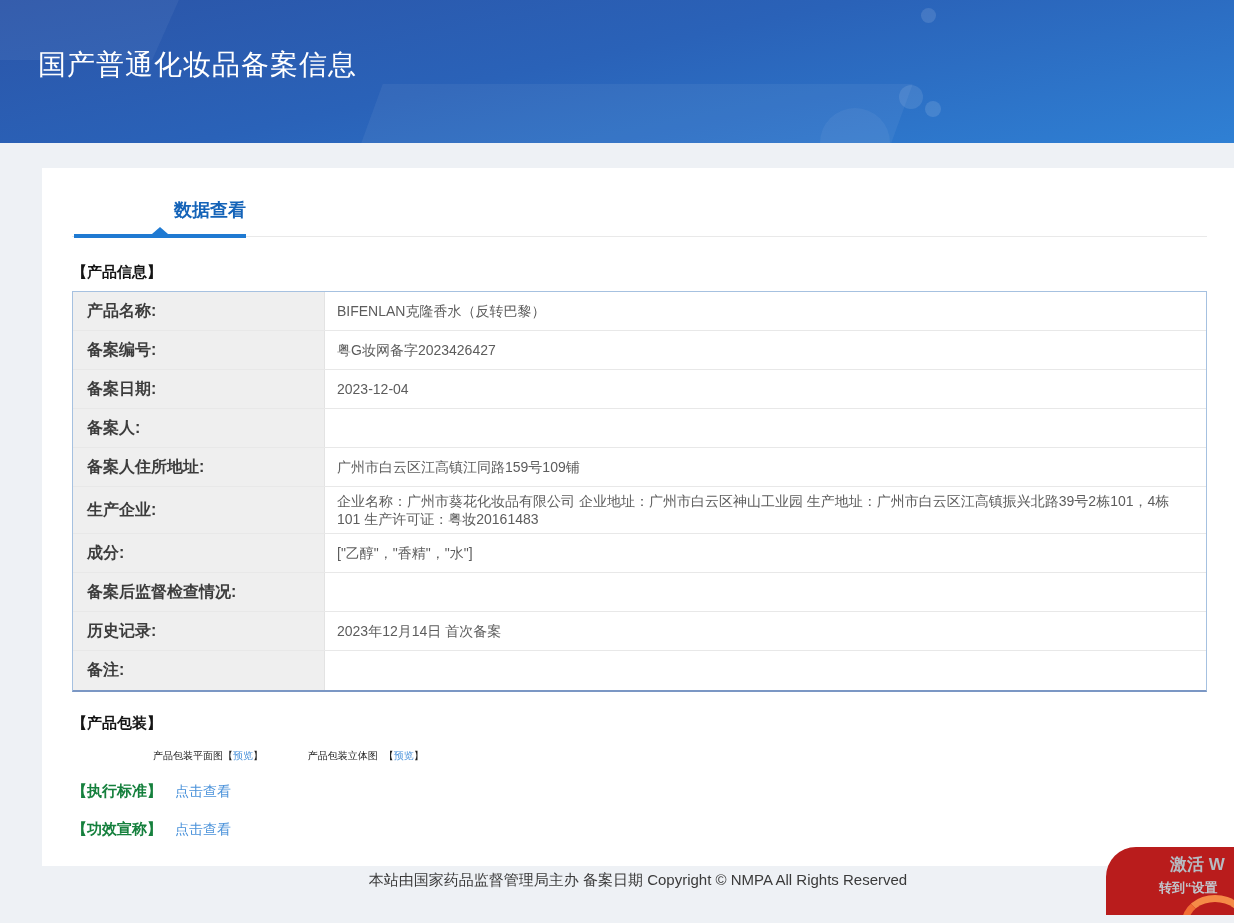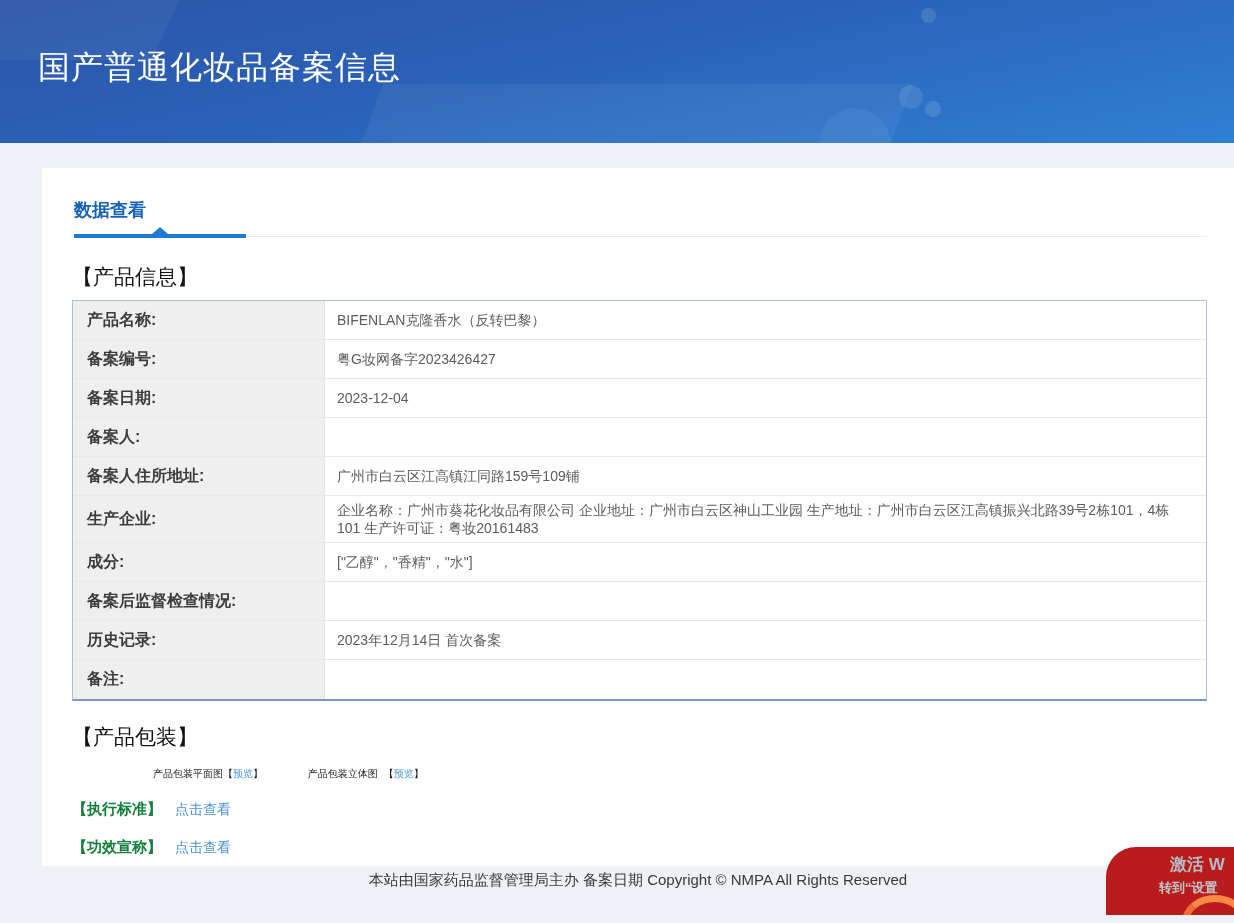--- a/index.html
+++ b/index.html
@@ -3,48 +3,48 @@
 <meta charset="utf-8">
 <style>
   * { margin:0; padding:0; box-sizing:border-box; }
   html,body { width:1234px; height:923px; overflow:hidden; }
   body { font-family:"Liberation Sans","DejaVu Sans",sans-serif; }
   .page { position:relative; width:1234px; height:923px; overflow:hidden; background:#eef1f5; }
 
   
   .banner { position:absolute; left:0; top:0; width:100%; height:143px; overflow:hidden;
             background:linear-gradient(168deg,#2b55a8 0%,#2a62b8 45%,#2f80d4 100%); }
-  .banner-title { position:absolute; left:38px; top:46px; font-size:32px; color:#ffffff;
+  .banner-title { position:absolute; left:38px; top:46px; font-size:28px; color:#ffffff;
                   font-weight:400; letter-spacing:1px; white-space:nowrap; }
   .bubble { position:absolute; border-radius:50%; background:rgba(255,255,255,0.12); }
   .b1 { left:921px; top:8px;  width:15px; height:15px; }
   .b2 { left:899px; top:85px; width:24px; height:24px; background:rgba(255,255,255,0.10); }
   .b3 { left:925px; top:101px; width:16px; height:16px; }
   .b4 { left:820px; top:108px; width:70px; height:70px; background:rgba(255,255,255,0.05); }
   .poly1 { position:absolute; left:370px; top:84px; width:530px; height:70px;
            background:rgba(255,255,255,0.055); transform:skewX(-20deg); }
   .poly2 { position:absolute; left:-50px; top:-20px; width:220px; height:80px;
            background:rgba(255,255,255,0.05); transform:skewX(-24deg); }
 
   
   .main { position:absolute; left:0; top:143px; right:0; bottom:0; background:#eef1f5; }
   .card { position:absolute; left:42px; top:25px; right:0; height:698px; background:#ffffff;
           padding:0 27px 0 30px; }
 
   
   .tabbar { padding-top:30px; border-bottom:1px solid #e9e9e9; position:relative; }
-  .tab { display:inline-block; margin-left:2px; width:172px; text-align:left; color:#1463b8;
+  .tab { display:inline-block; margin-left:2px; width:172px; text-align:right; color:#1463b8;
          font-size:18px; font-weight:bold; padding-bottom:15px; position:relative;
          margin-bottom:-1px; cursor:pointer; }
   .tab .bar { position:absolute; left:0; right:0; bottom:-1px; height:4px; background:#1f7ad2; }
   .tab .caret { position:absolute; bottom:3px; left:50%; transform:translateX(-50%); width:0; height:0;
                 border-left:8px solid transparent; border-right:8px solid transparent;
                 border-bottom:7px solid #1f7ad2; }
 
-  .section-title { margin-top:26px; font-size:21px; font-weight:normal; color:#141414; }
+  .section-title { margin-top:26px; font-size:15px; font-weight:bold; color:#141414; }
 
   
   .info-table { margin-top:9px; border:1px solid #a6c1e0; border-bottom:2px solid #7b97c4; }
   .trow { display:flex; border-bottom:1px solid #e8e8e8; min-height:39px; }
   .trow:last-child { border-bottom:none; }
   .cell-label { flex:0 0 252px; width:252px; background:#efefef; display:flex; align-items:center;
                 padding:5px 8px 5px 14px; font-weight:bold; color:#3c3c3c; font-size:16px;
                 border-right:1px solid #e3e3e3; }
   .cell-value { flex:1; display:flex; align-items:center; padding:5px 14px 5px 12px; color:#5c5c5c;
                 font-size:14px; line-height:18px; }

